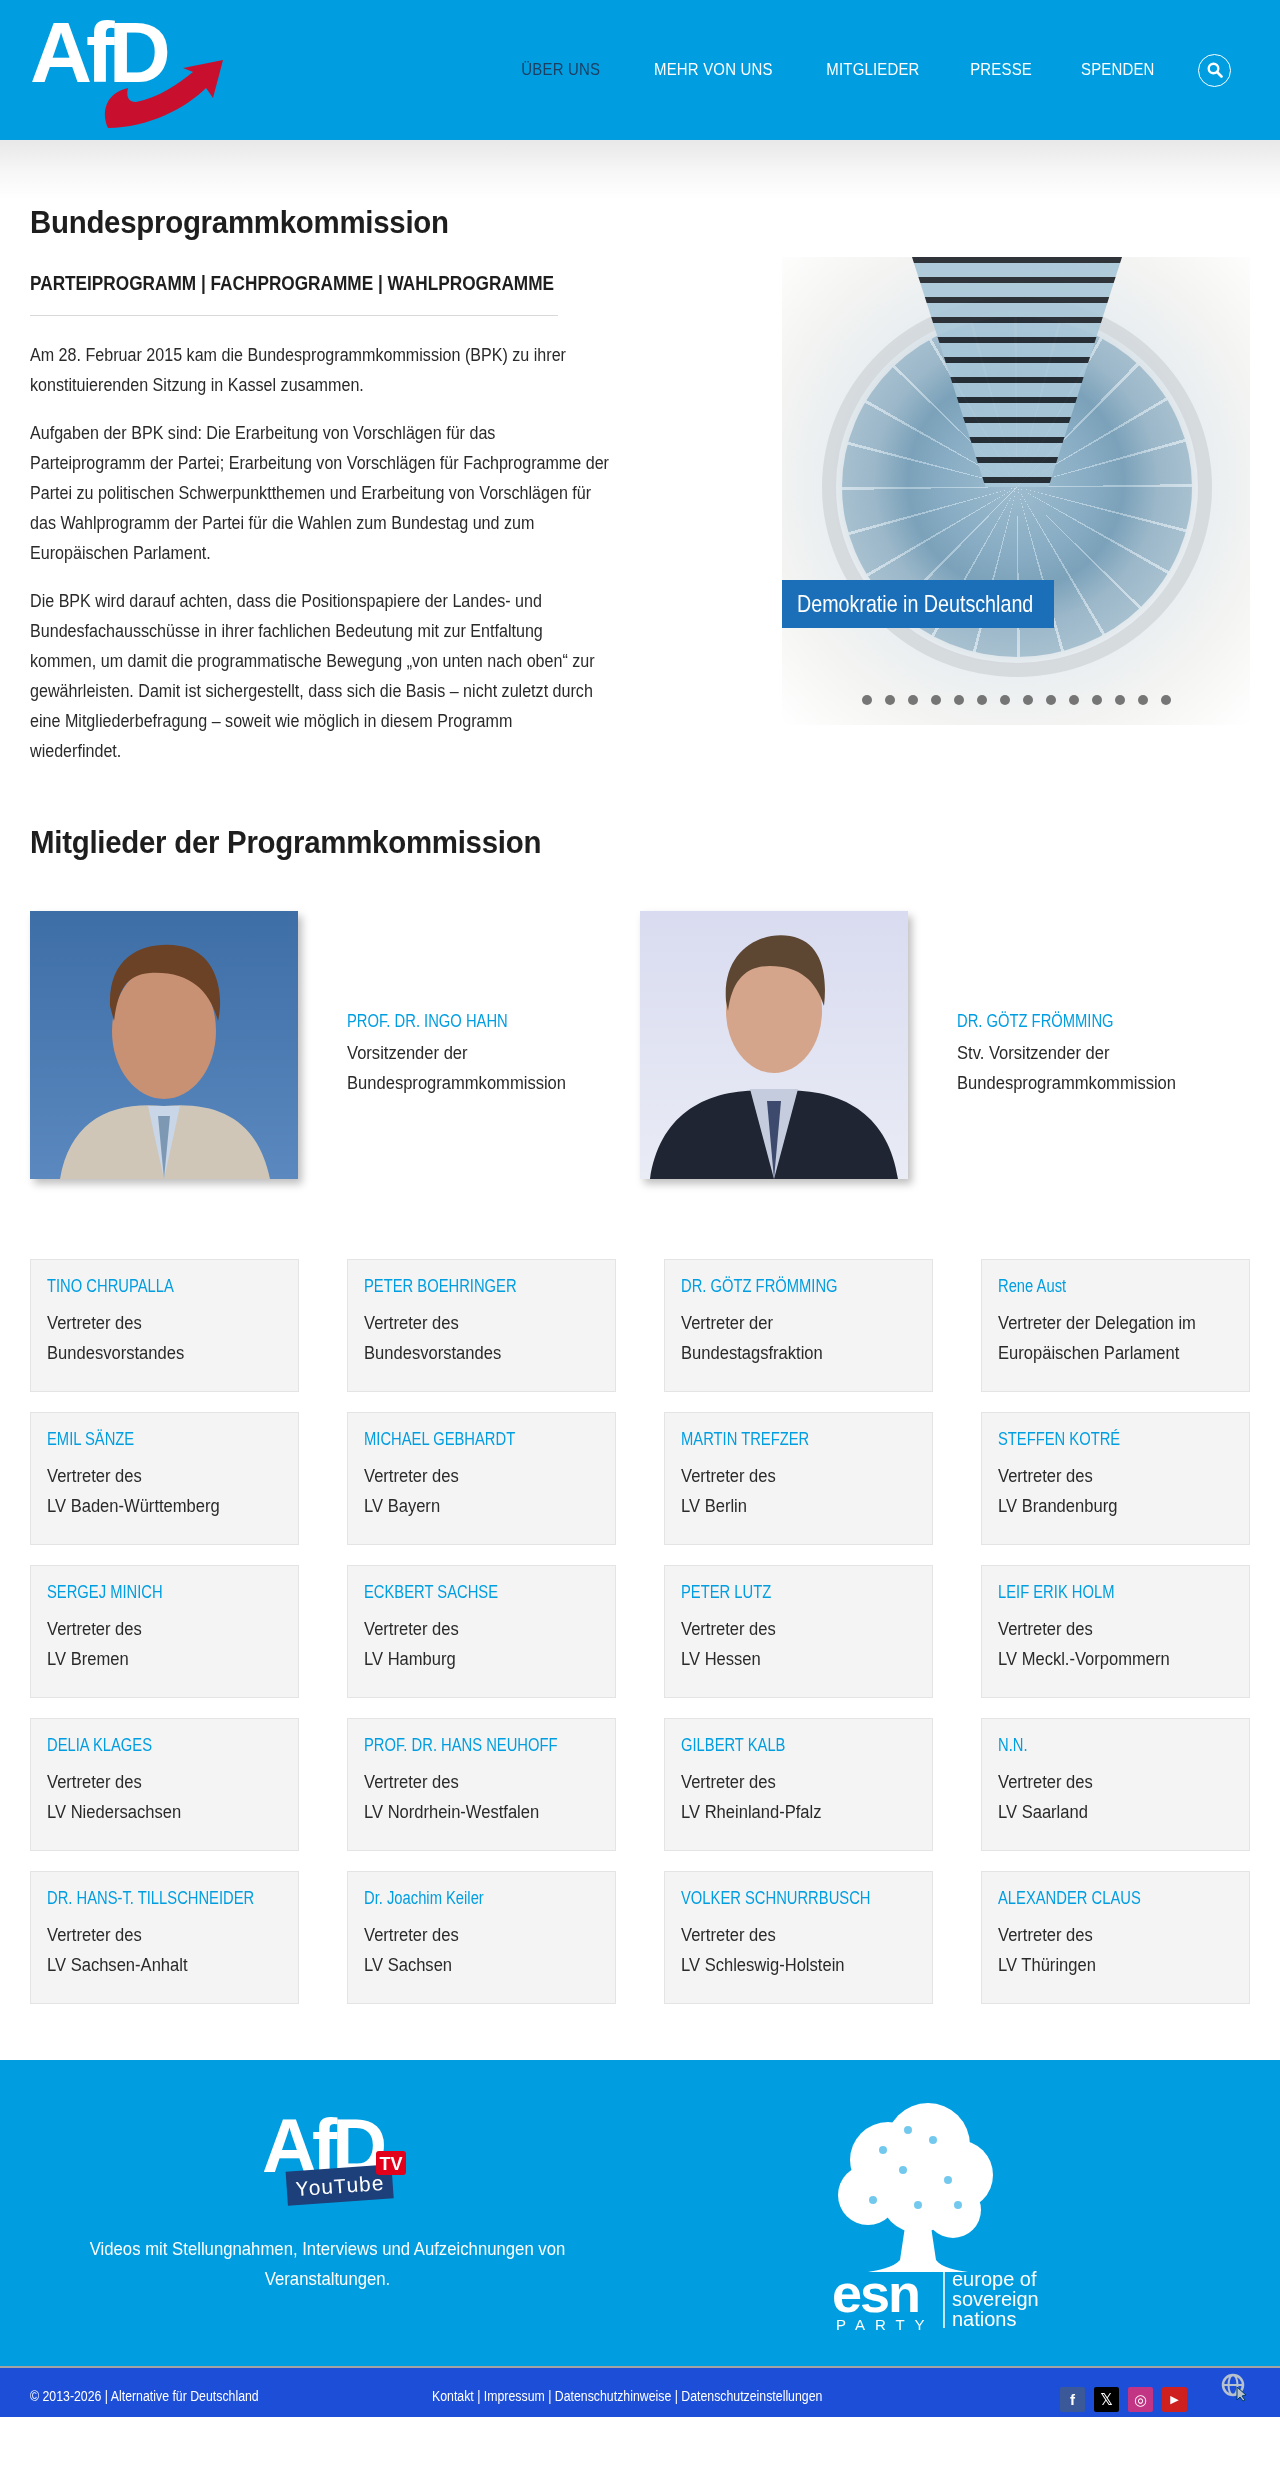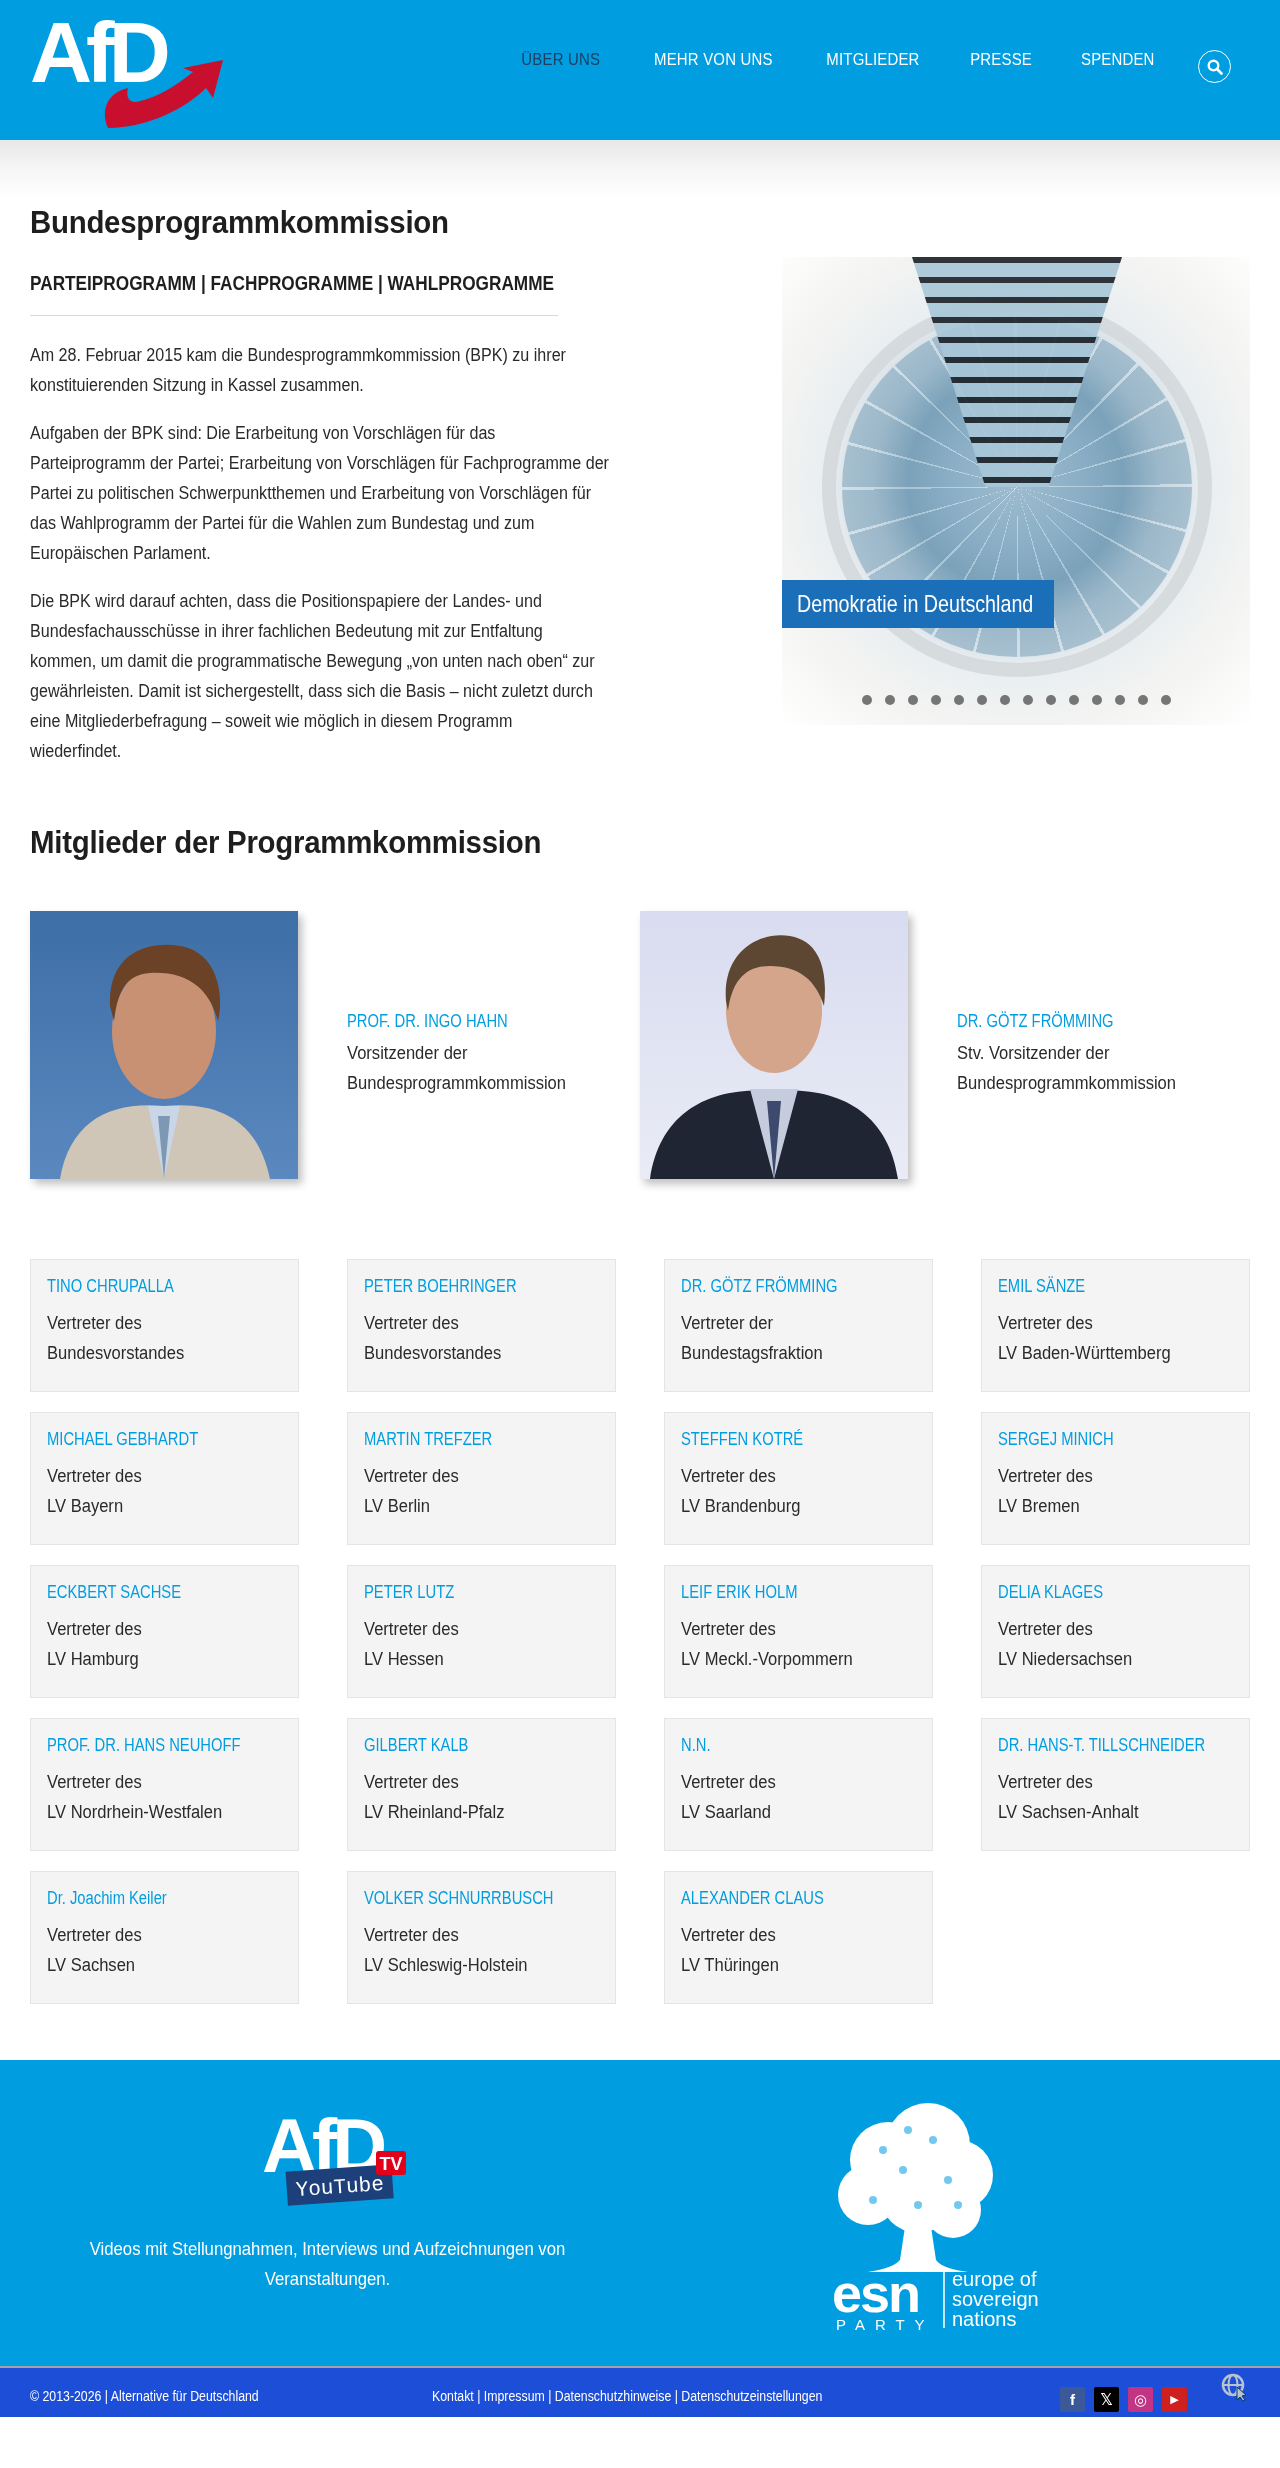--- a/index.html
+++ b/index.html
@@ -3,21 +3,21 @@
   <meta charset="utf-8">
   <style>
     * { box-sizing: border-box; margin: 0; padding: 0; }
     html, body { width: 1280px; background: #ffffff; }
     body { font-family: "Liberation Sans", "DejaVu Sans", sans-serif; color: #1e1e1e; }
 
     
     .header { position: relative; height: 140px; background: #009ee0; }
     .header-shadow { height: 60px; background: linear-gradient(to bottom, #e8e8e8 0%, #f6f6f6 50%, #ffffff 100%); }
     .logo { position: absolute; left: 28px; top: 10px; width: 200px; height: 122px; }
-    .nav { position: absolute; right: 0; top: 50px; height: 40px; display: flex; align-items: flex-start; }
+    .nav { position: absolute; right: 0; top: 50px; height: 40px; display: flex; align-items: center; }
     .nav-item { font-family: "Liberation Sans", sans-serif; font-size: 17px; color: #ffffff; text-transform: uppercase; margin-right: 40px; letter-spacing: 0.2px; transform: scaleX(0.88); transform-origin: center; white-space: nowrap; cursor: pointer; }
     .nav-item.active { color: #1d3f63; }
     .search-btn { width: 33px; height: 33px; border: 1.5px solid #fff; border-radius: 50%; display: flex; align-items: center; justify-content: center; margin-right: 49px; margin-left: -2px; cursor: pointer; }
 
     
     .main { position: relative; padding: 0 30px; }
     .page-title { font-size: 32px; font-weight: bold; color: #1e1e1e; margin-top: 4px; letter-spacing: -0.3px; transform: scaleX(0.92); transform-origin: left; }
     .intro { display: flex; justify-content: space-between; margin-top: 20px; }
     .intro-text { width: 730px; margin-top: 8px; }
     .subtitle { font-size: 21px; color: #1e1e1e; text-transform: uppercase; transform: scaleX(0.82); transform-origin: left; white-space: nowrap; padding-top: 2px; height: 30px; }
@@ -188,20 +188,24 @@
         <div class="card-name">TINO CHRUPALLA</div>
         <div class="card-role"><span>Vertreter des</span><br><span>Bundesvorstandes</span></div>
       </div>
     <div class="card">
         <div class="card-name">PETER BOEHRINGER</div>
         <div class="card-role"><span>Vertreter des</span><br><span>Bundesvorstandes</span></div>
       </div>
     <div class="card">
         <div class="card-name">DR. GÖTZ FRÖMMING</div>
         <div class="card-role"><span>Vertreter der</span><br><span>Bundestagsfraktion</span></div>
+      </div>
+    <div class="card">
+        <div class="card-name">Rene Aust</div>
+        <div class="card-role"><span>Vertreter der Delegation im</span><br><span>Europäischen Parlament</span></div>
       </div>
 
     <div class="card">
         <div class="card-name">EMIL SÄNZE</div>
         <div class="card-role"><span>Vertreter des</span><br><span>LV Baden-Württemberg</span></div>
       </div>
     <div class="card">
         <div class="card-name">MICHAEL GEBHARDT</div>
         <div class="card-role"><span>Vertreter des</span><br><span>LV Bayern</span></div>
       </div>

